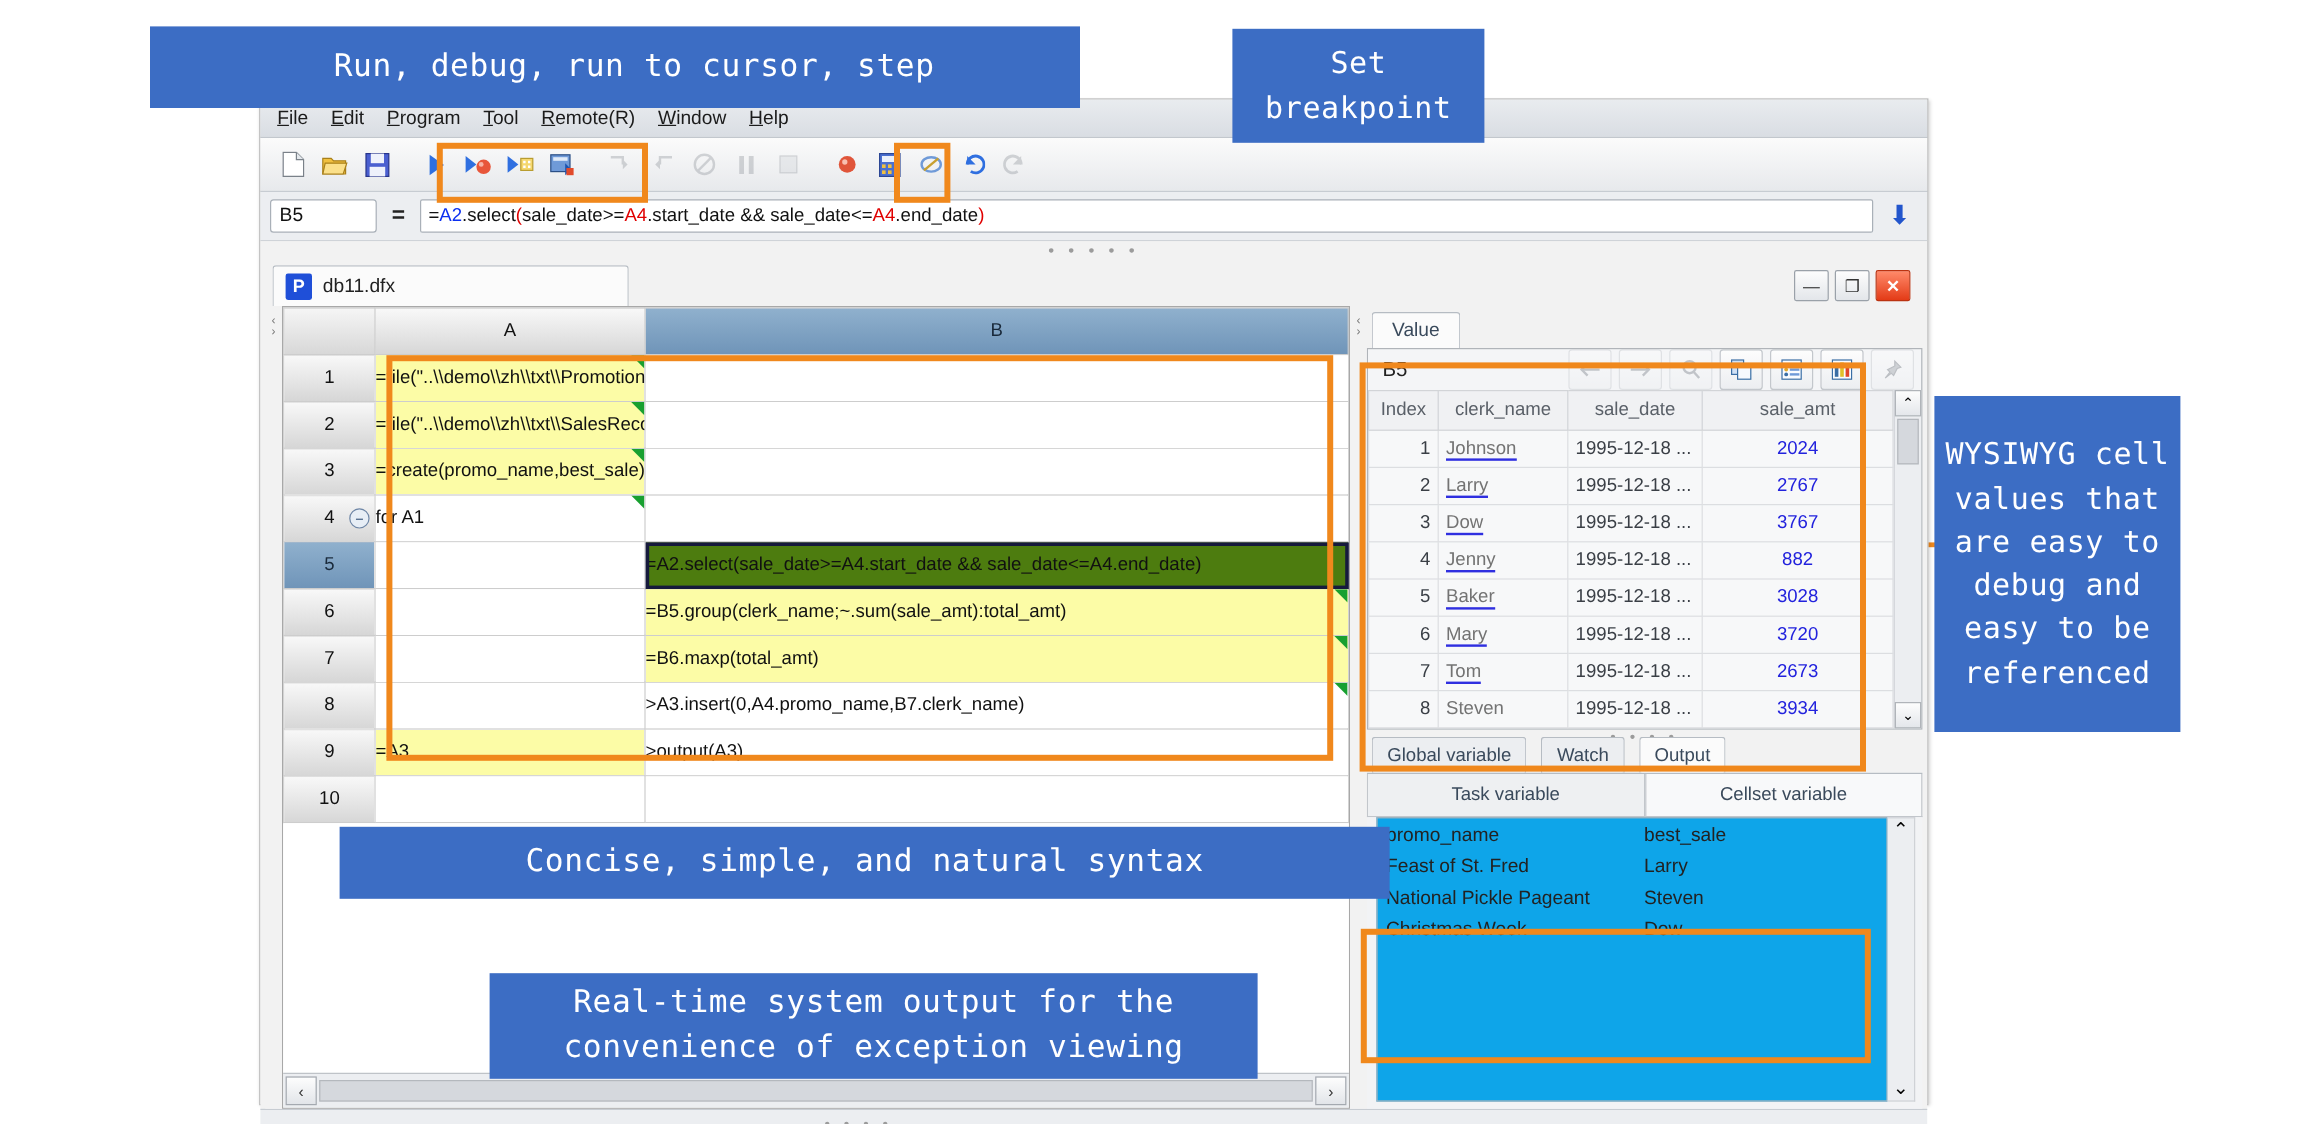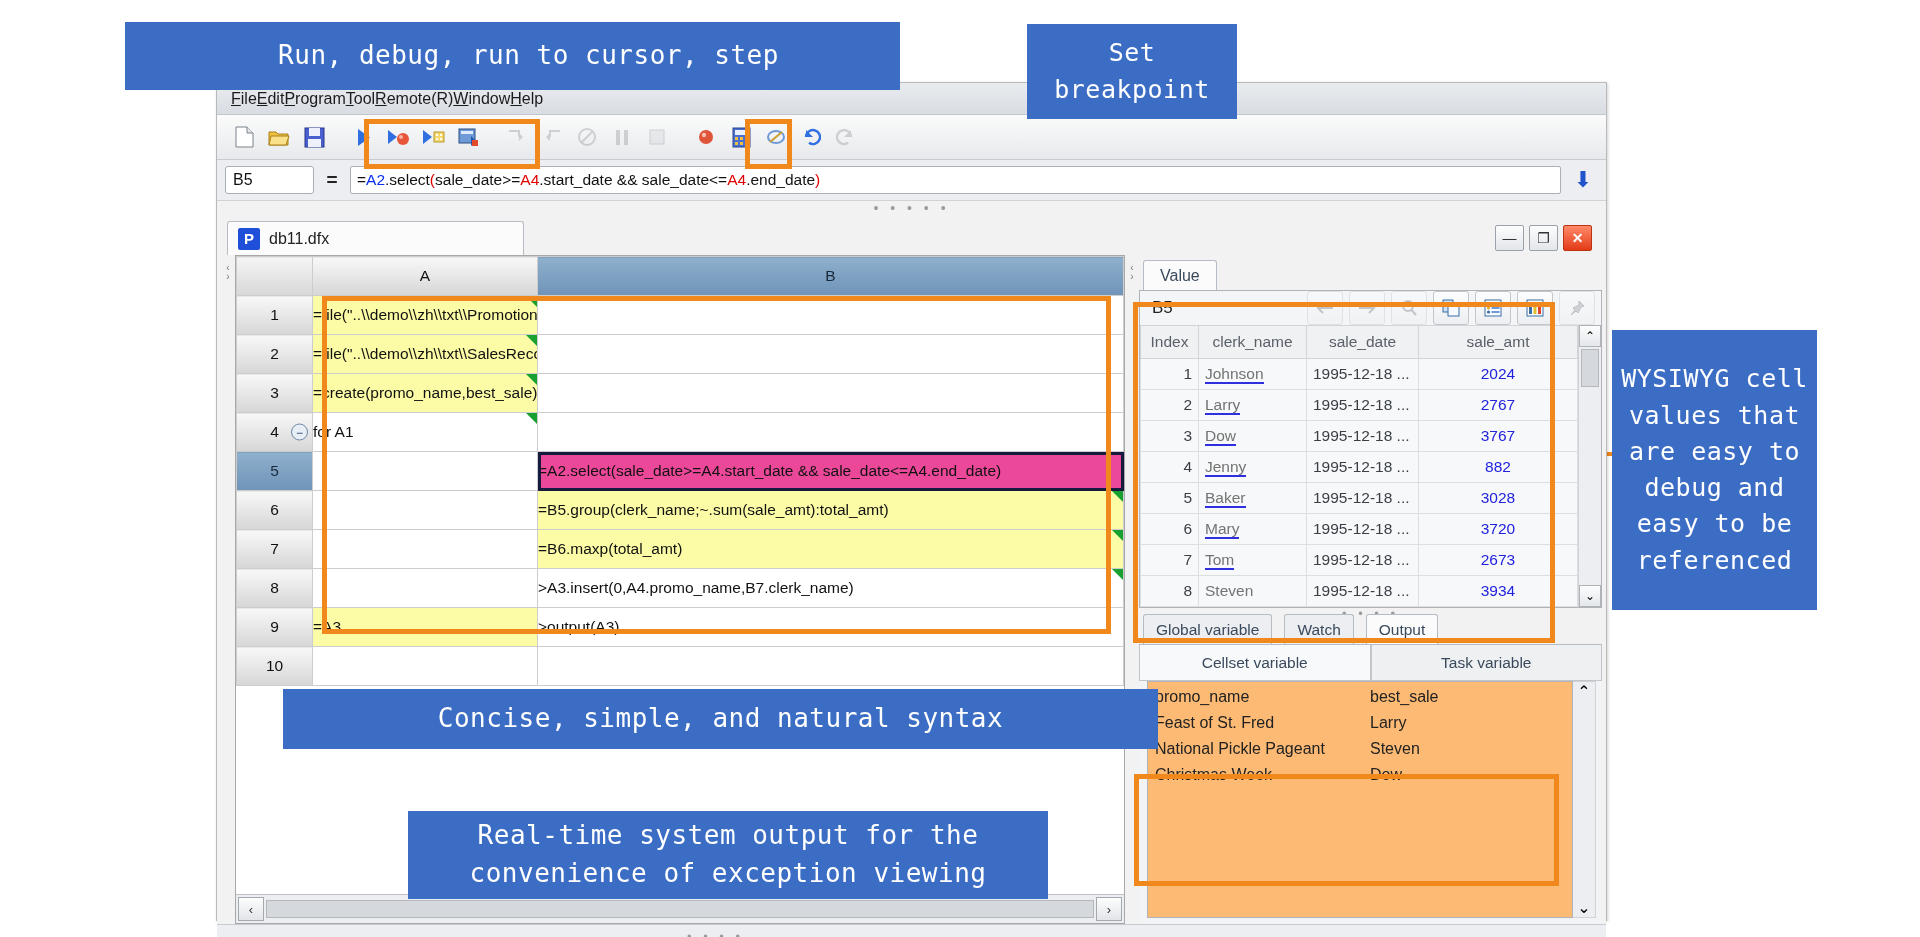--- a/index.html
+++ b/index.html
@@ -38,21 +38,21 @@
   #window{
     position:absolute;left:216px;top:82px;width:1391px;height:839px;
     background:#f2f2f2;
     border:1px solid #b9b9b9;
     box-shadow:1px 1px 3px rgba(0,0,0,.18);
     box-sizing:border-box;
   }
   #menubar{
     height:31px;background:linear-gradient(#e9ecef,#d9dde3);
     border-bottom:1px solid #c2c7cd;
-    display:flex;align-items:center;padding-left:14px;
+    display:flex;align-items:center;padding-left:14px;gap:19px;
     font-size:16px;color:#1b1b1b;
   }
   #menubar .mi{cursor:default;}
   #menubar .mi u{text-decoration:underline;}
 
   #toolbar{
     height:44px;background:linear-gradient(#fbfbfb,#e7e9ec);
     border-bottom:1px solid #c7ccd2;
     display:flex;align-items:center;padding-left:12px;gap:5px;
   }
@@ -109,21 +109,21 @@
   #gridwrap{flex:1;background:#ffffff;border:1px solid #a8a8a8;box-sizing:border-box;display:flex;flex-direction:column;}
   table.grid{border-collapse:collapse;width:100%;table-layout:fixed;}
   table.grid td,table.grid th{border:1px solid #cdcdcd;height:38px;font-size:15.5px;color:#111;padding:0;}
   th.corner{width:76px;background:linear-gradient(#f5f5f5,#d7d7d7);border:1px solid #a0a0a0;}
   th.colh{background:linear-gradient(#f8f8f8,#d6d6d6);border:1px solid #a0a0a0;font-weight:normal;font-size:16px;color:#222;}
   th.colh.sel{background:linear-gradient(#8fb0cd,#6f94b8);color:#19293a;}
   td.rowh{background:linear-gradient(#f8f8f8,#d6d6d6);border:1px solid #a0a0a0;text-align:center;font-size:16px;position:relative;}
   td.rowh.sel{background:linear-gradient(#8fb0cd,#6f94b8);color:#1a2a3b;}
   td.cell{position:relative;padding-left:5px;white-space:nowrap;overflow:hidden;background:#fff;}
   td.cell.yellow{background:#fcfca6;}
-  td.cell.green{background:#ec4899;outline:3px solid #161a3c;outline-offset:-3px;}
+  td.cell.green{background:#4d7c0f;outline:3px solid #161a3c;outline-offset:-3px;}
   .tri{position:absolute;right:0;top:0;width:0;height:0;
        border-top:11px solid #18a030;border-left:11px solid transparent;}
   .collapse{position:absolute;right:4px;top:50%;transform:translateY(-50%);
        width:15px;height:15px;border:1px solid #6e86a6;border-radius:50%;background:#e7eef6;
        display:flex;align-items:center;justify-content:center;font-size:12px;color:#2b4a70;line-height:1;}
   #gridfill{flex:1;background:#fff;}
   #gridhscroll{height:28px;background:#eceef1;border-top:1px solid #bfc3c8;display:flex;align-items:center;
       justify-content:space-between;padding:0 2px;}
   .sbtn{width:24px;height:22px;border:1px solid #a4a9b0;background:linear-gradient(#fdfdfd,#e2e5e9);
      display:flex;align-items:center;justify-content:center;font-size:13px;color:#333;}
@@ -167,21 +167,21 @@
   .stab{flex:1;display:flex;align-items:center;justify-content:center;font-size:15.5px;color:#3a4a5c;
      background:#eef0f2;border:1px solid #c2c6cb;border-top:none;}
   .stab.active{background:#f8f9fa;}
   #outctrls{height:42px;display:flex;align-items:center;gap:10px;padding:0 8px;background:#f2f3f5;}
   #chk{width:17px;height:17px;border:1px solid #8b9098;background:#fff;}
   #chklbl{font-size:16px;color:#1b1b1b;flex:1;}
   .obtn{height:28px;padding:0 22px;border:1px solid #a4a9b0;background:linear-gradient(#fdfdfd,#e6e9ed);
      border-radius:2px;display:flex;align-items:center;font-size:16px;color:#111;}
   .obtn u{text-decoration:underline;}
   #outputarea{flex:1;display:flex;background:#f2f3f5;padding:0 6px 6px 8px;box-sizing:border-box;}
-  #outtext{flex:1;background:#fdba74;border:1px solid #b0b4b9;font-size:16px;color:#222;padding:6px 0 0 7px;
+  #outtext{flex:1;background:#0ea5e9;border:1px solid #b0b4b9;font-size:16px;color:#222;padding:6px 0 0 7px;
      box-sizing:border-box;overflow:hidden;}
   .orow{height:26px;display:flex;}
   .ocol1{width:215px;}
   .ocol2{}
   #outscroll{width:22px;background:#eceef1;border:1px solid #cfd2d6;border-left:none;
      display:flex;flex-direction:column;align-items:center;}
 
   
   #statusbar{height:22px;background:#eceef1;border-top:1px solid #c7ccd2;display:flex;align-items:center;}
   #statusbar .sdots{margin-left:470px;color:#9b9b9b;font-size:13px;letter-spacing:4px;}
@@ -589,22 +589,22 @@
         <div id="valdots">• • • •</div>
       </div>
 
       <div id="lowertabs">
         <div class="ltab">Global variable</div>
         <div class="ltab">Watch</div>
         <div class="ltab active">Output</div>
       </div>
 
       <div id="subtabs">
+        <div class="stab">Task variable</div>
         <div class="stab active">Cellset variable</div>
-        <div class="stab">Task variable</div>
       </div>
 
 
       <div id="outputarea">
         <div id="outtext">
           <div class="orow">
             <div class="ocol1">promo_name</div>
             <div class="ocol2">best_sale</div>
           </div>
           <div class="orow">

